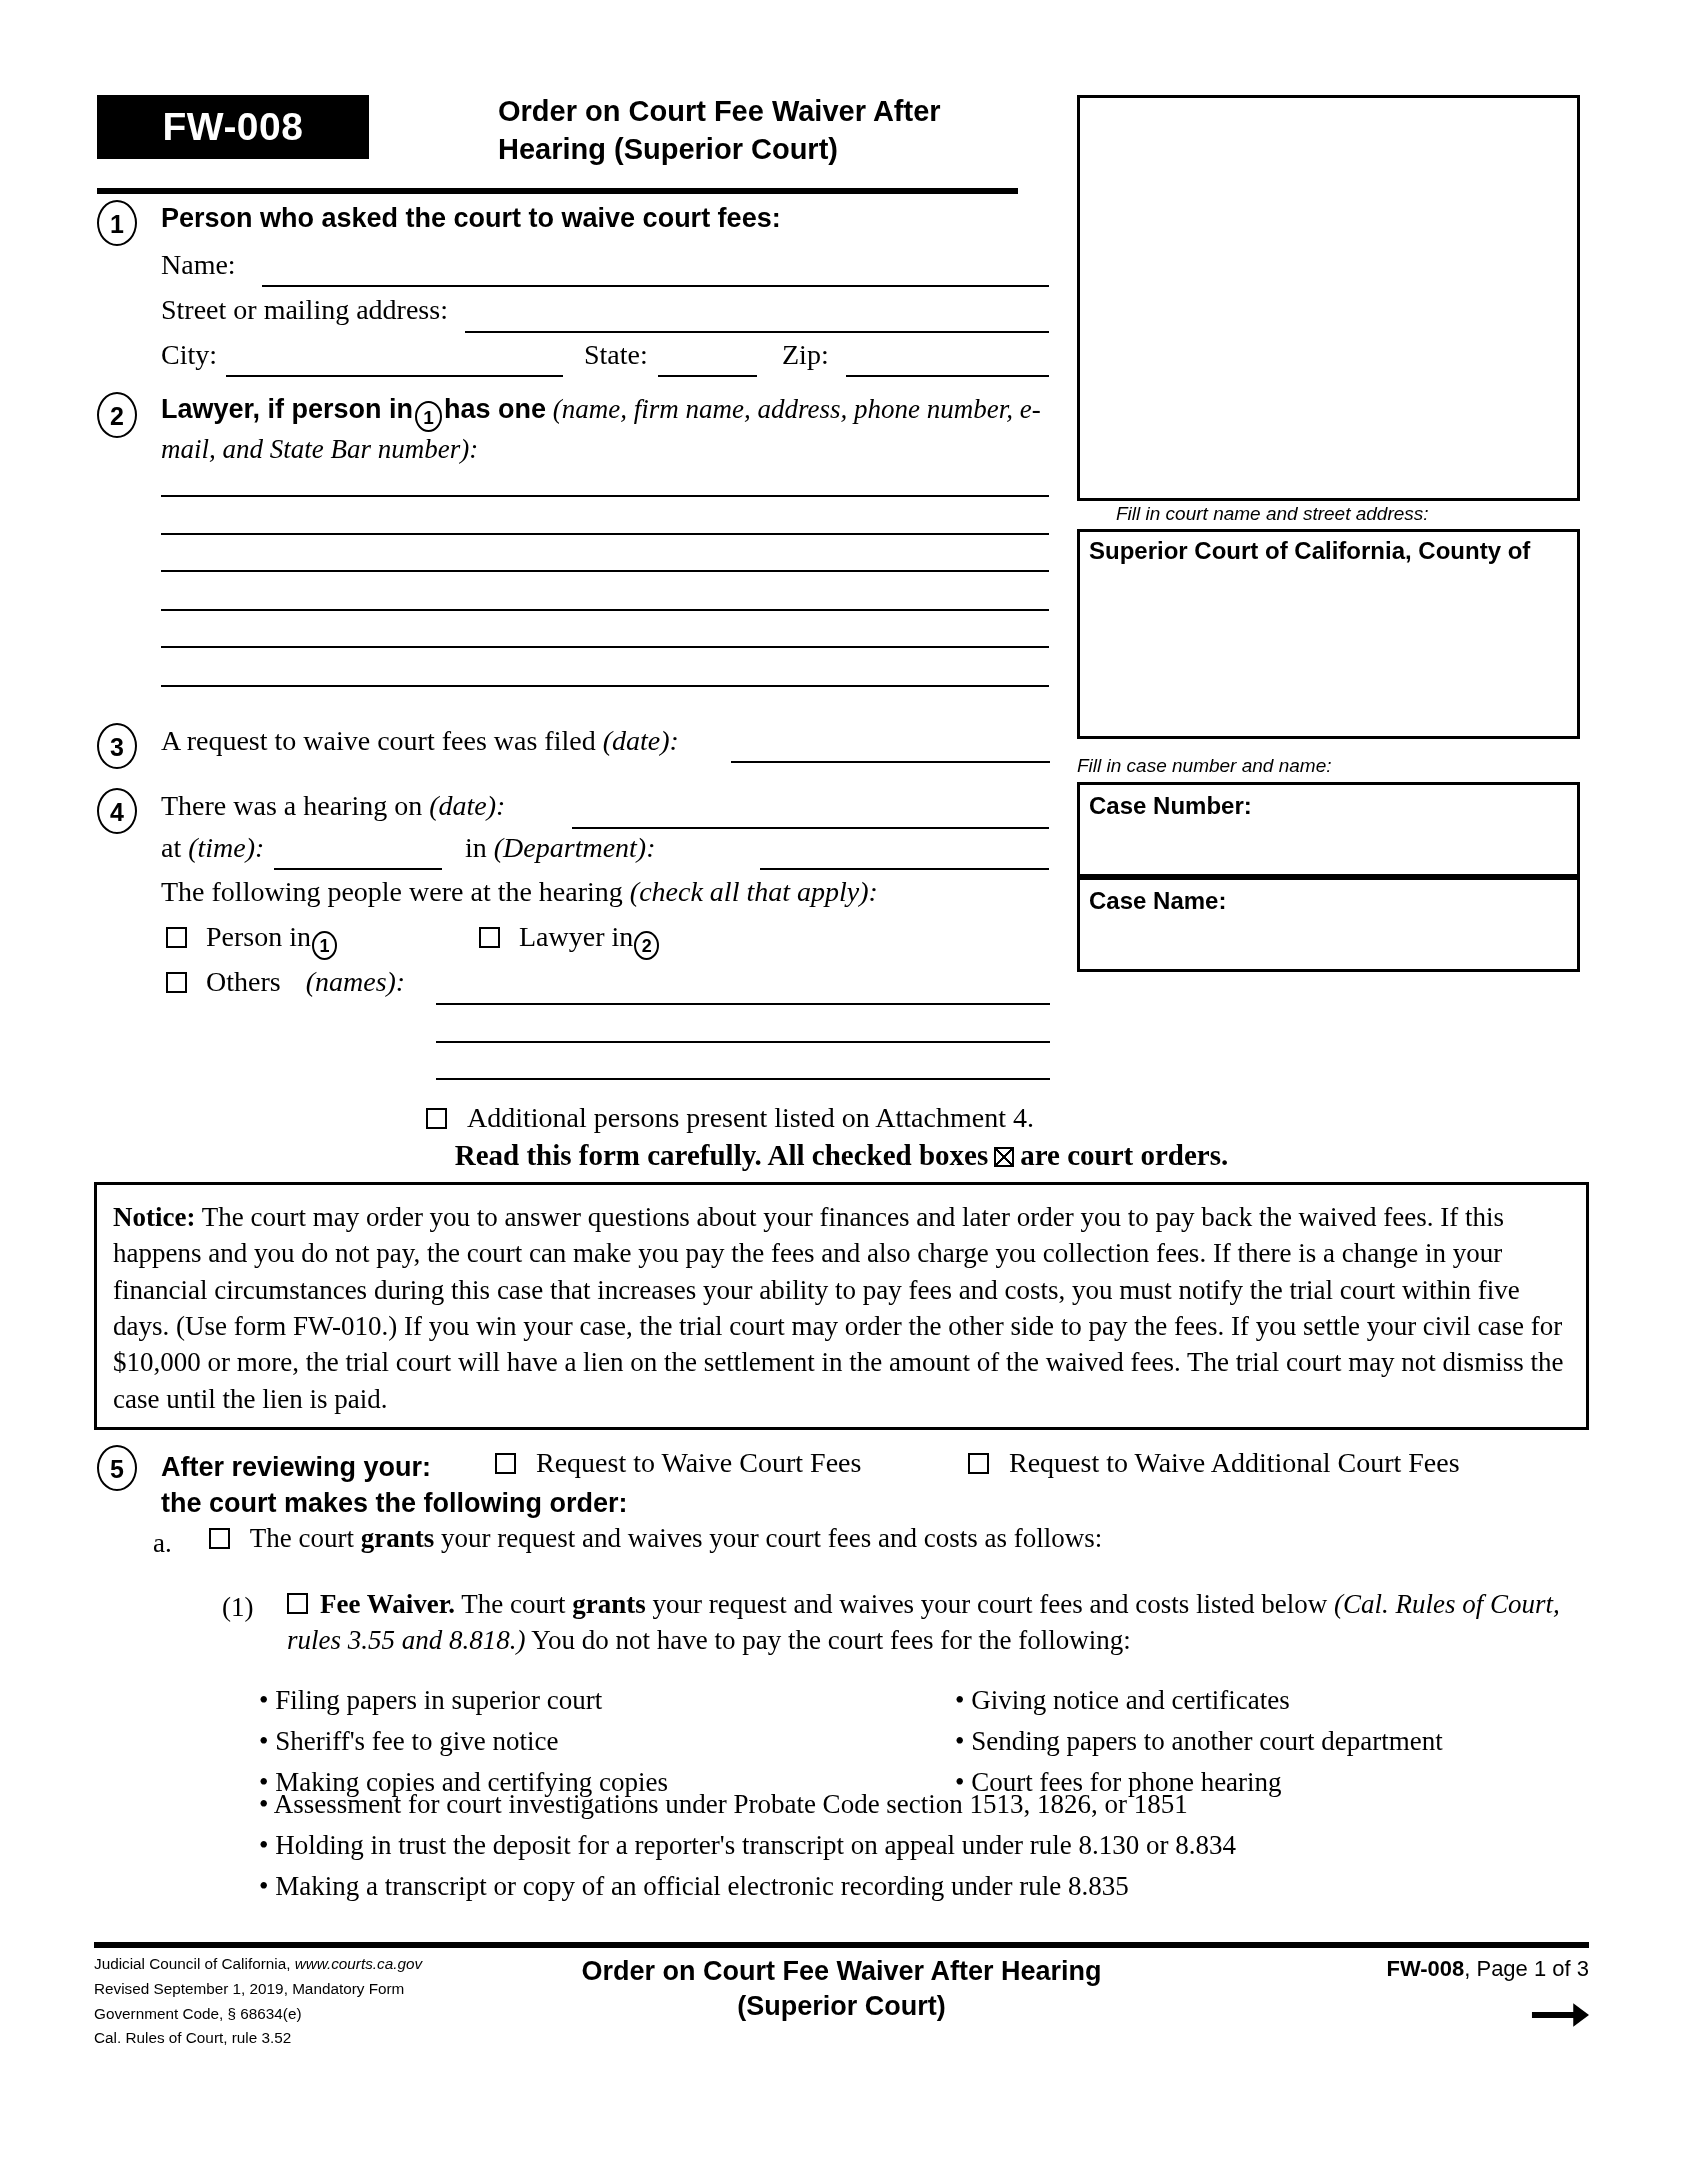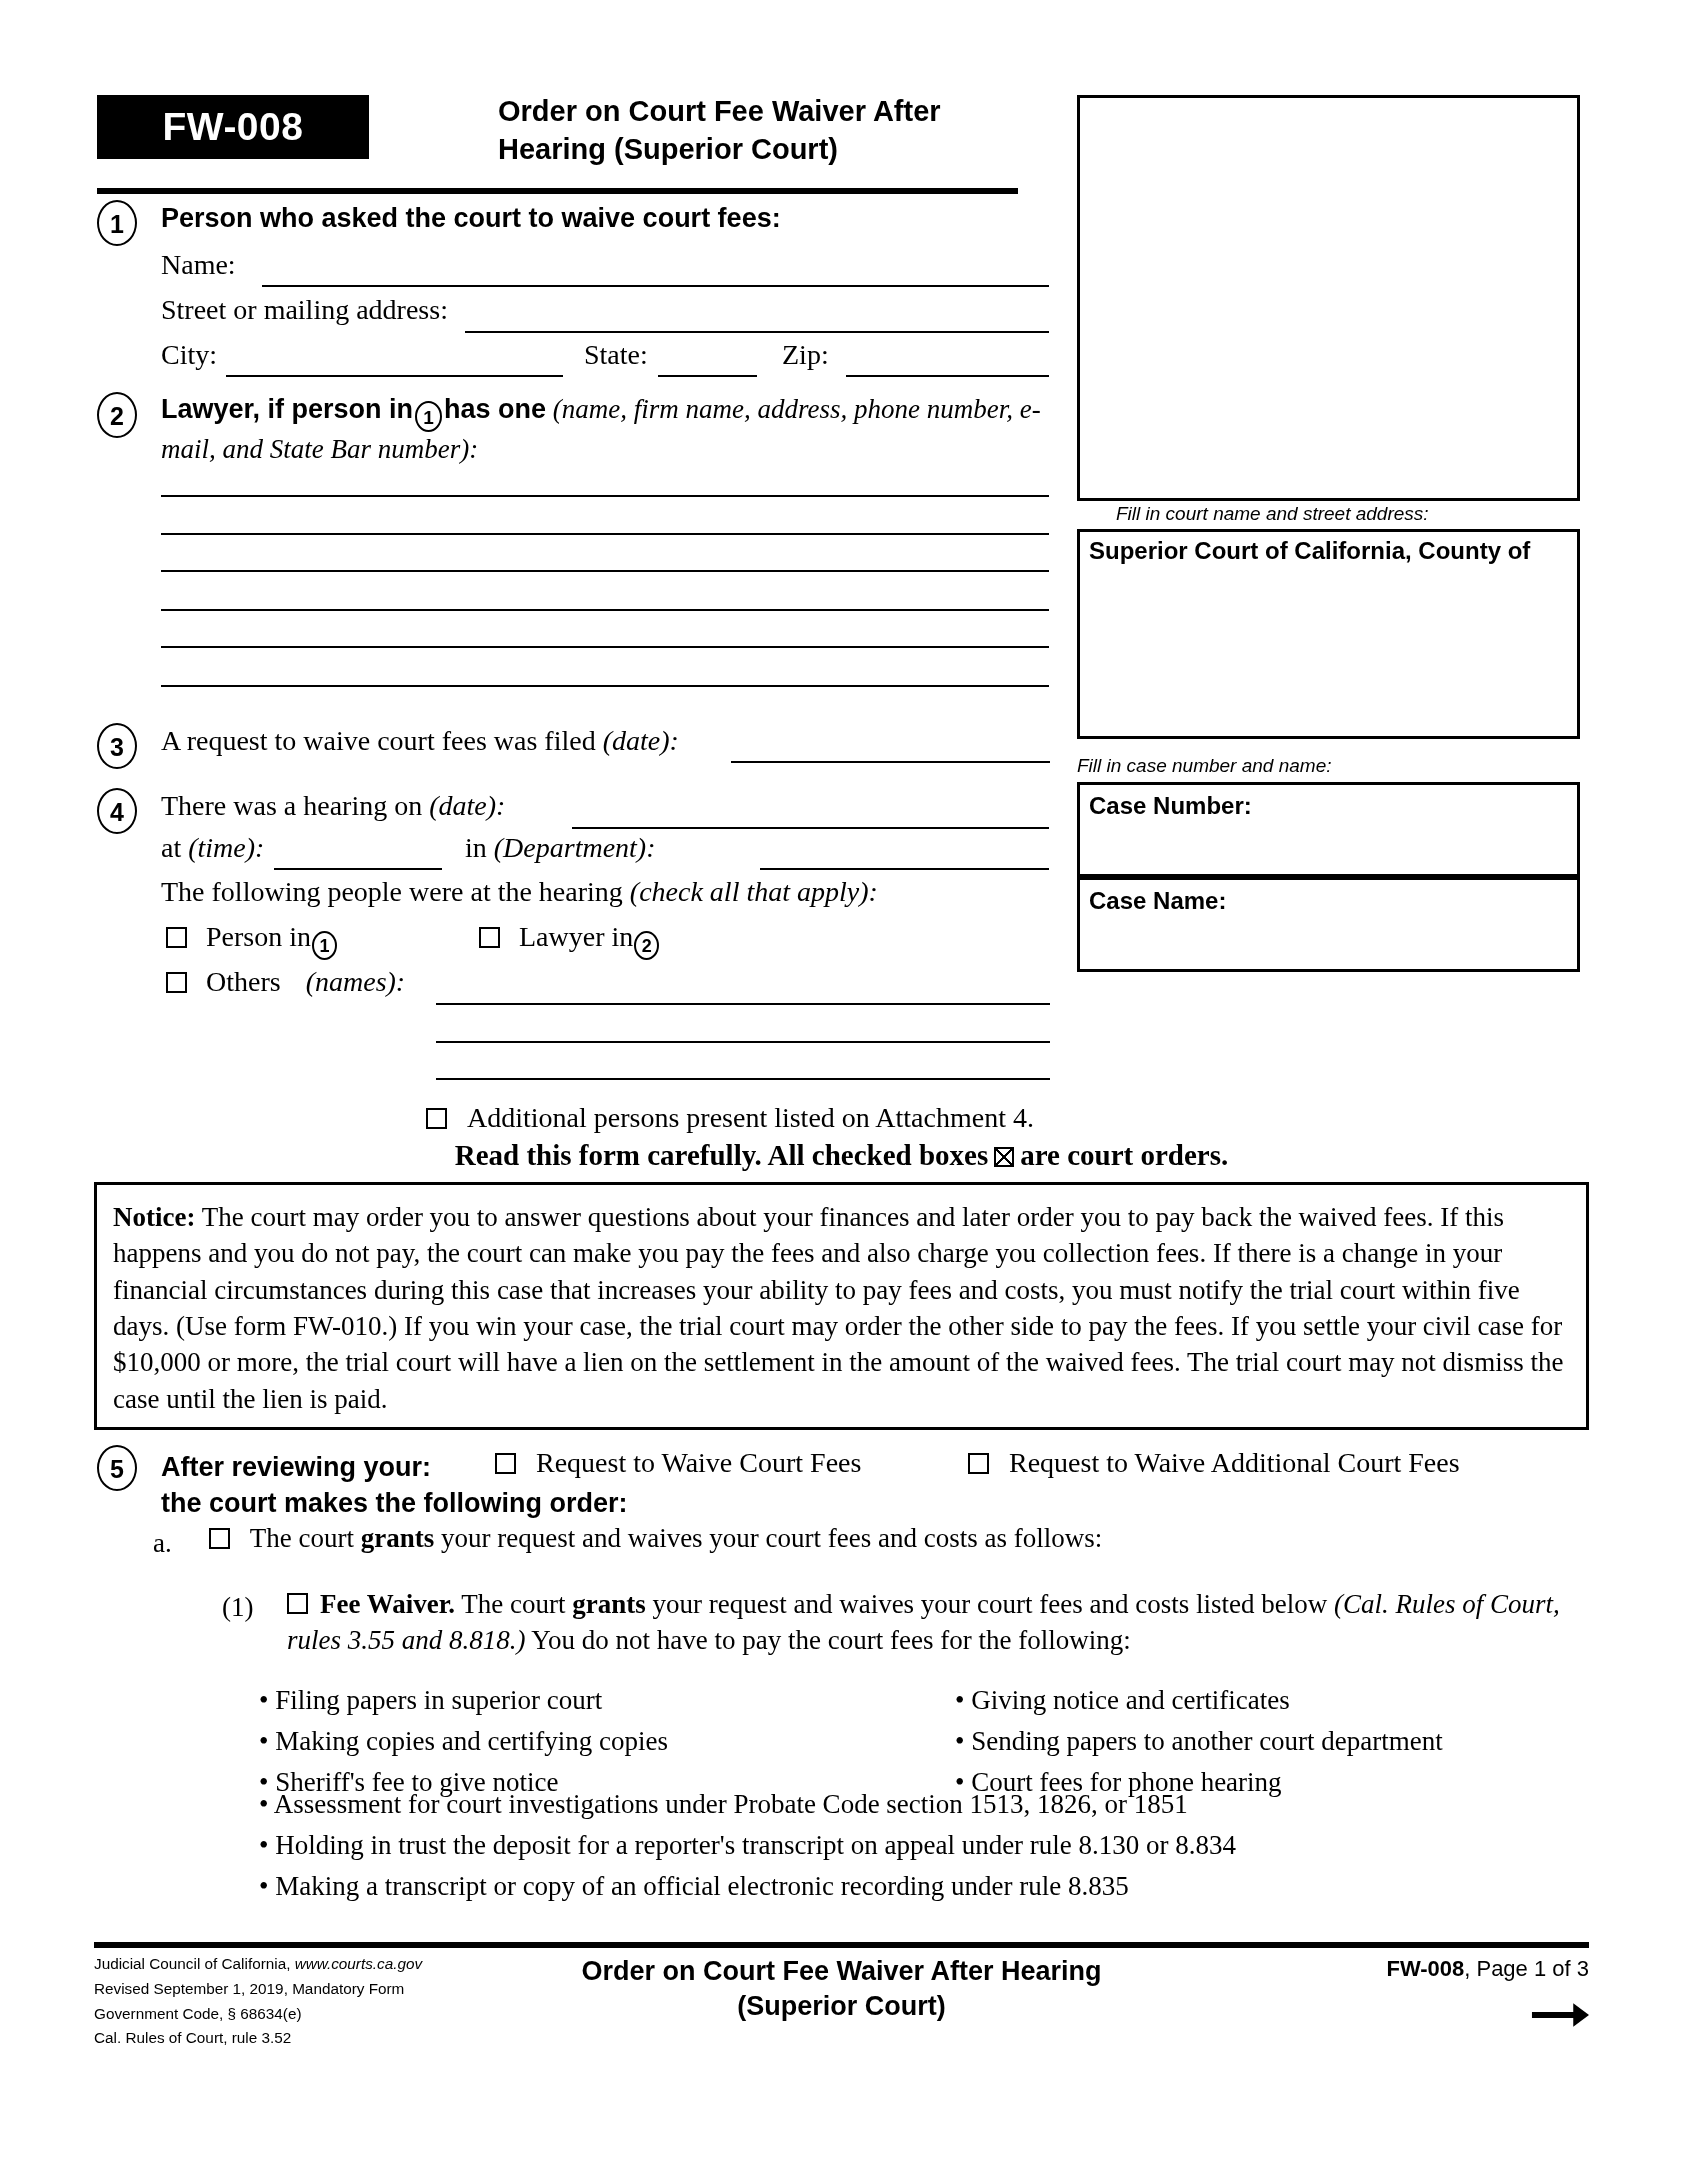--- a/index.html
+++ b/index.html
@@ -222,22 +222,22 @@
   </div>
 
   <div class="s5txt" style="left:222px;top:1589px;">(1)</div>
   <div style="position:absolute;left:287px;top:1587px;width:1297px;font-size:27px;line-height:1.33;">
     <span class="cbox" style="float:left;margin:6px 12px 0 0;"></span>
     <span class="bold">Fee Waiver.</span><span> The court </span><span class="bold">grants</span><span> your request and waives your court fees and costs listed below </span><span class="ital">(Cal. Rules of Court, rules 3.55 and 8.818.)</span><span> You do not have to pay the court fees for the following:</span>
   </div>
 
   <div class="bullets" style="left:259px;top:1683px;width:624px;">
     <div>• <span>Filing papers in superior court</span></div>
+    <div>• <span>Sheriff's fee to give notice</span></div>
     <div>• <span>Making copies and certifying copies</span></div>
-    <div>• <span>Sheriff's fee to give notice</span></div>
   </div>
   <div class="bullets" style="left:955px;top:1683px;width:644px;">
     <div>• <span>Giving notice and certificates</span></div>
     <div>• <span>Sending papers to another court department</span></div>
     <div>• <span>Court fees for phone hearing</span></div>
   </div>
 
   <div class="bullets" style="left:259px;top:1787px;width:1327px;">
     <div style="text-indent:-17px;padding-left:17px;">• <span>Assessment for court investigations under Probate Code section 1513, 1826, or 1851</span></div>
     <div style="text-indent:-17px;padding-left:17px;">• <span>Holding in trust the deposit for a reporter's transcript on appeal under rule 8.130 or 8.834</span></div>

